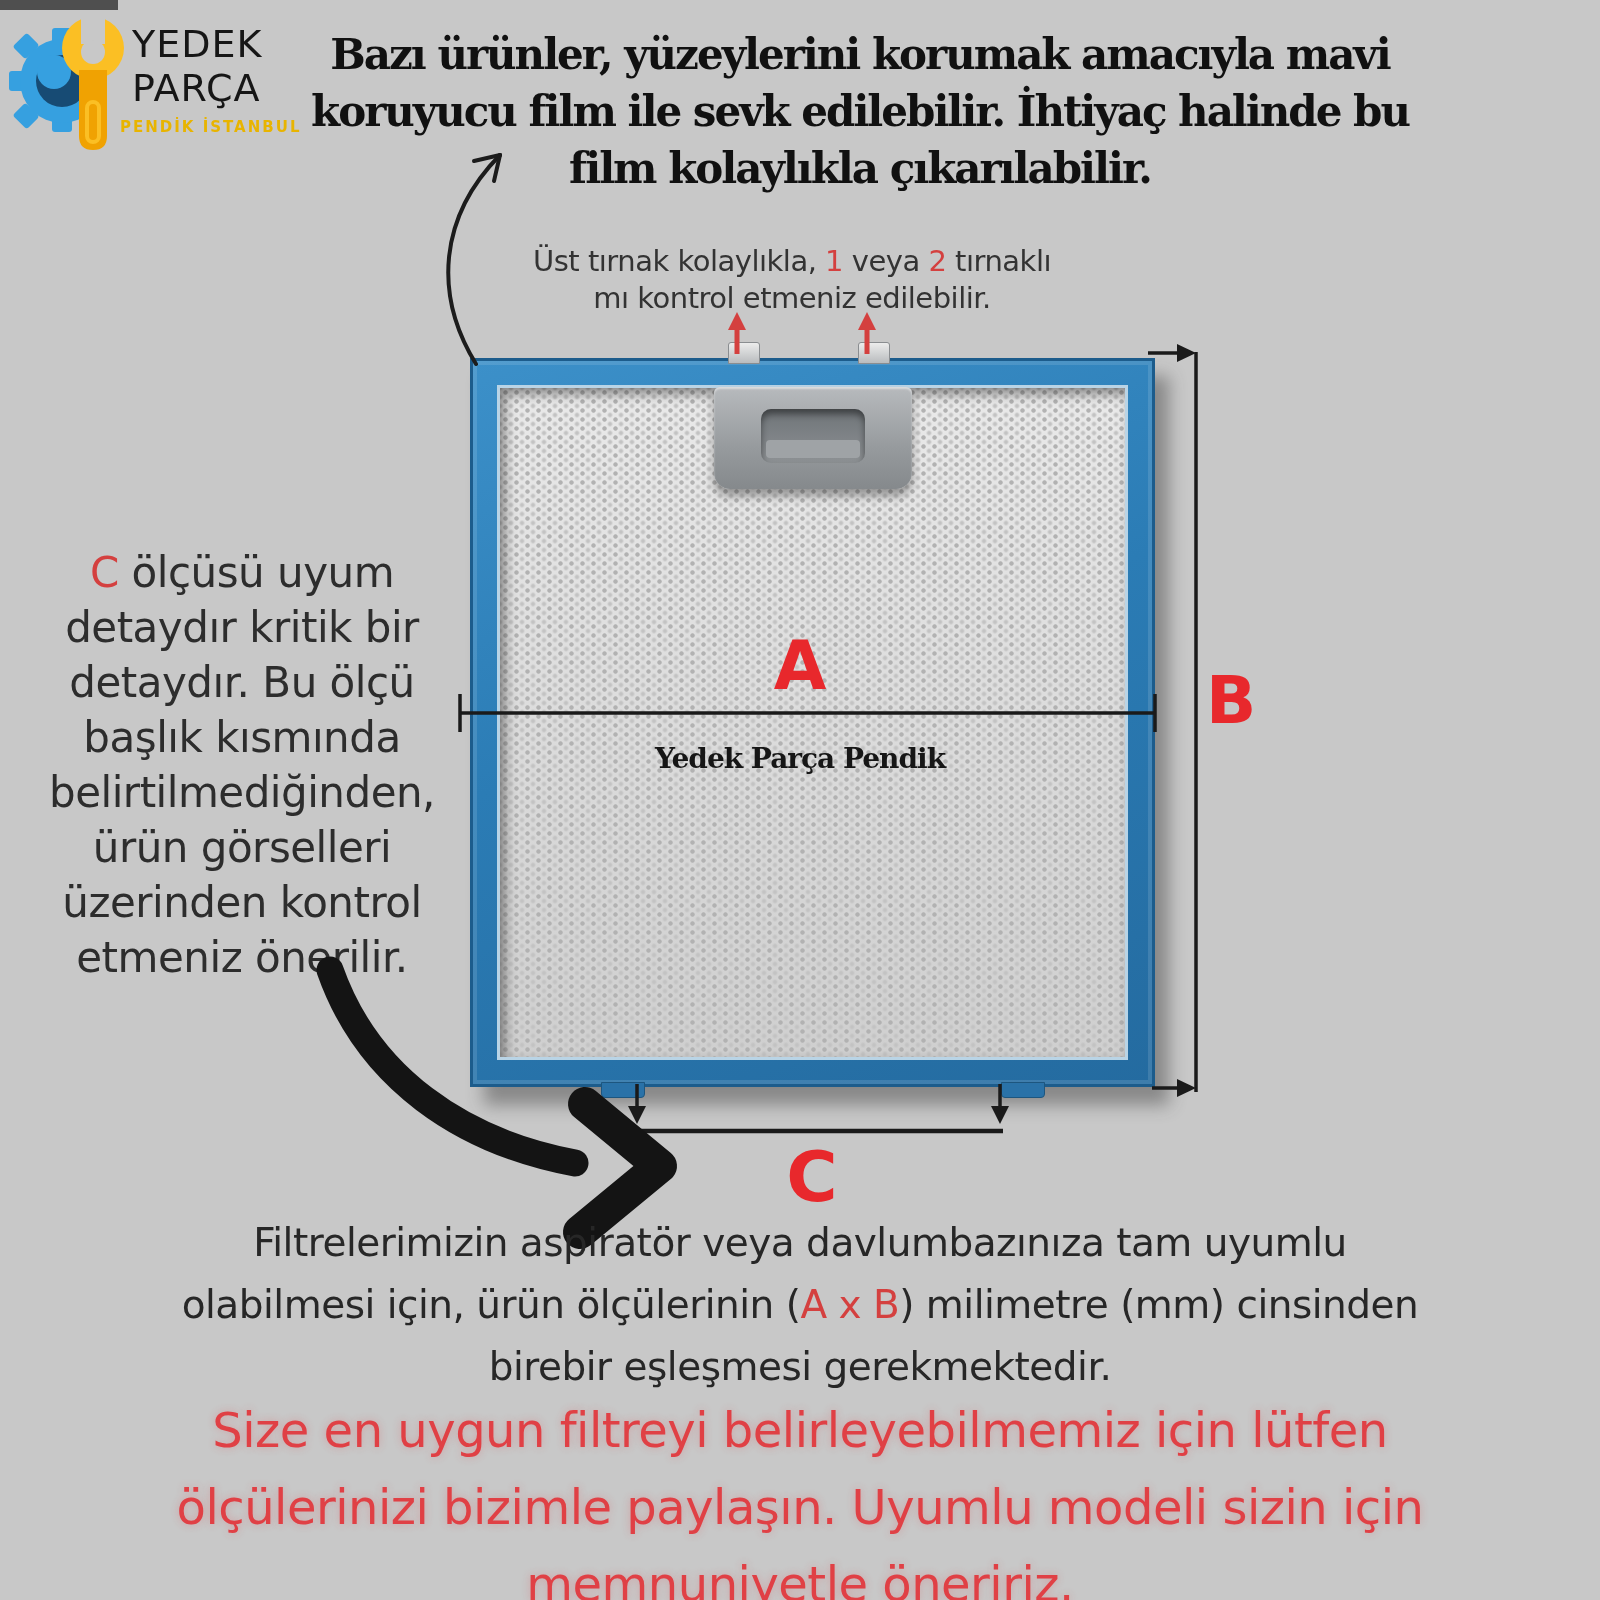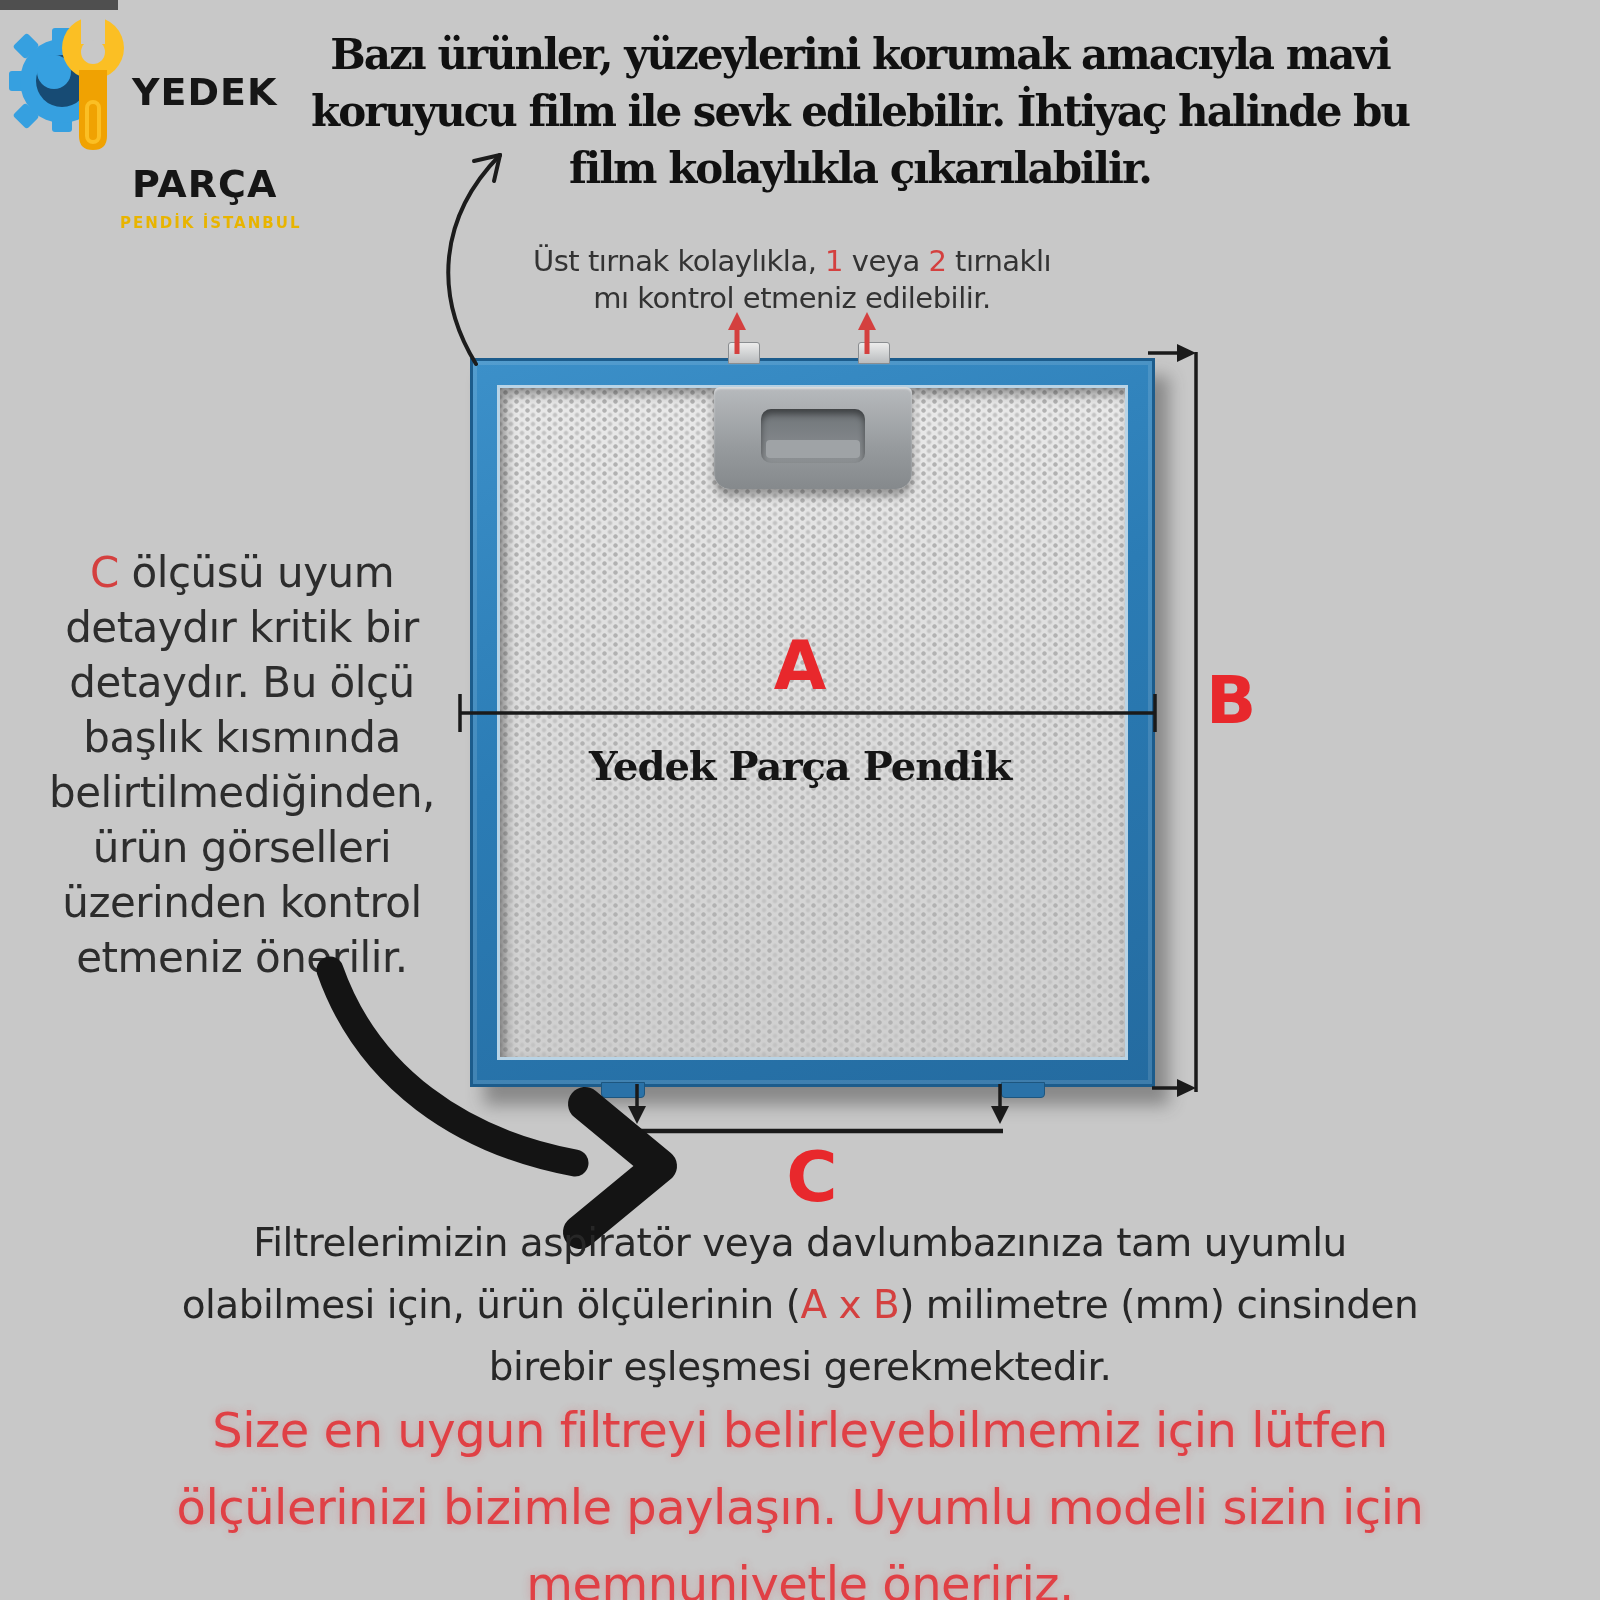--- a/index.html
+++ b/index.html
@@ -6,21 +6,21 @@
   .canvas{position:relative;width:1600px;height:1600px;background:var(--background,#c8c8c8);
           overflow:hidden;font-family:"DejaVu Sans",sans-serif;}
 
   
   .top-strip{position:absolute;left:0;top:0;width:118px;height:10px;background:#4f4f4f;}
 
   
   .logo{position:absolute;left:8px;top:8px;width:300px;height:150px;}
   .logo-icon{position:absolute;left:0;top:2px;width:126px;height:142px;}
   .logo-text{position:absolute;left:124px;top:14px;}
-  .logo-line{font-weight:700;font-size:38px;line-height:44px;color:#161616;letter-spacing:1px;margin-top:48px;}
+  .logo-line{font-weight:400;font-size:38px;line-height:44px;color:#161616;letter-spacing:1px;}
   .logo-sub{margin-top:8px;margin-left:-12px;font-weight:800;font-size:15px;letter-spacing:2px;
             color:var(--subtitle-gold,#e8b400);white-space:nowrap;}
 
   
   .top-note{position:absolute;left:0;top:26px;width:1720px;text-align:center;
             transform:translateX(-800px) translateX(800px);} 
   .top-note{left:60px;width:1600px;}
   .top-note .line{white-space:nowrap;font-family:"DejaVu Serif",serif;font-weight:800;
                   font-size:42px;line-height:57px;letter-spacing:-2px;color:#111;}
 
@@ -66,21 +66,21 @@
   .slot-lip{position:absolute;left:5px;right:5px;bottom:5px;height:18px;
             background:#9fa3a6;border-radius:4px;}
 
   
   .dim-label{position:absolute;font-weight:800;color:var(--accent-red,#e8282c);}
   .dim-a{left:800px;top:626px;transform:translateX(-50%);font-size:68px;}
   .dim-b{left:1206px;top:662px;font-size:66px;}
   .dim-c{left:812px;top:1136px;transform:translateX(-50%);font-size:70px;}
   .brand-watermark{position:absolute;left:800px;top:742px;transform:translateX(-50%);
                    white-space:nowrap;font-family:"DejaVu Serif",serif;font-weight:800;
-                   font-size:40px;letter-spacing:-1px;color:#161616;}
+                   font-size:28px;letter-spacing:-1px;color:#161616;}
 
   
   .bottom-note{position:absolute;left:0;top:1212px;width:1600px;text-align:center;
                font-size:39px;line-height:62px;color:#272727;letter-spacing:-0.5px;}
   .bottom-note .red{color:var(--soft-red,#d4403f);}
   .cta-note{position:absolute;left:0;top:1392px;width:1600px;text-align:center;
             font-size:48px;line-height:77px;color:var(--cta-red,#e04045);
             text-shadow:0 0 8px rgba(224,64,69,.30);letter-spacing:-0.5px;}
   .nowrap{white-space:nowrap;}
 

